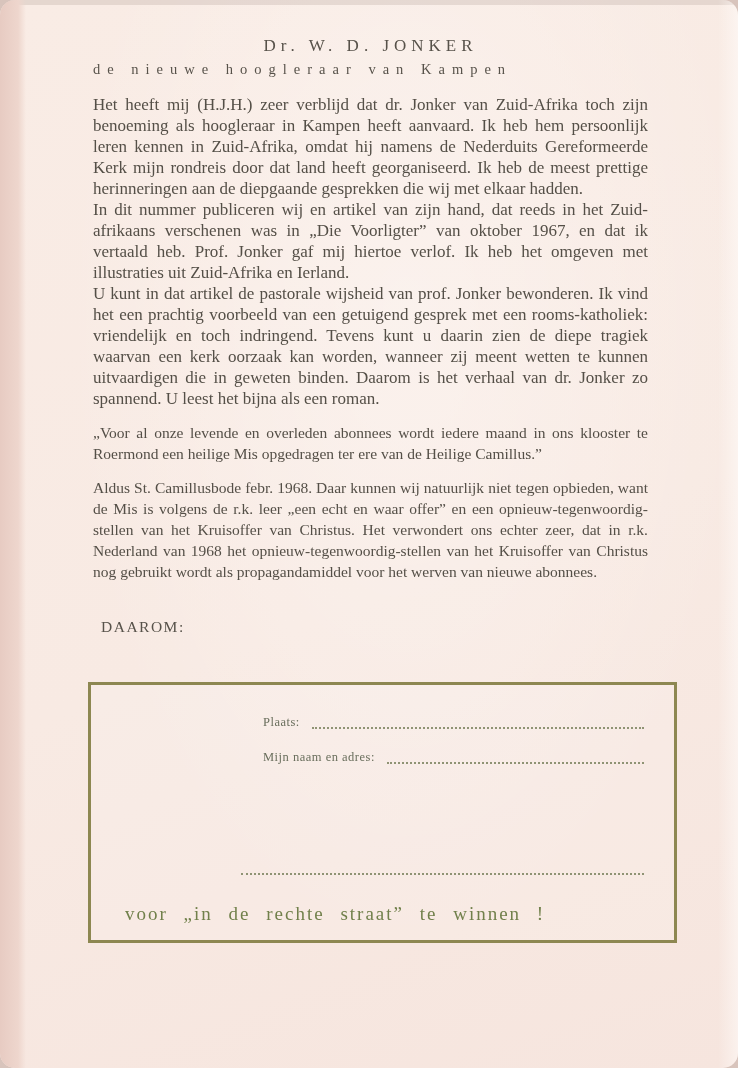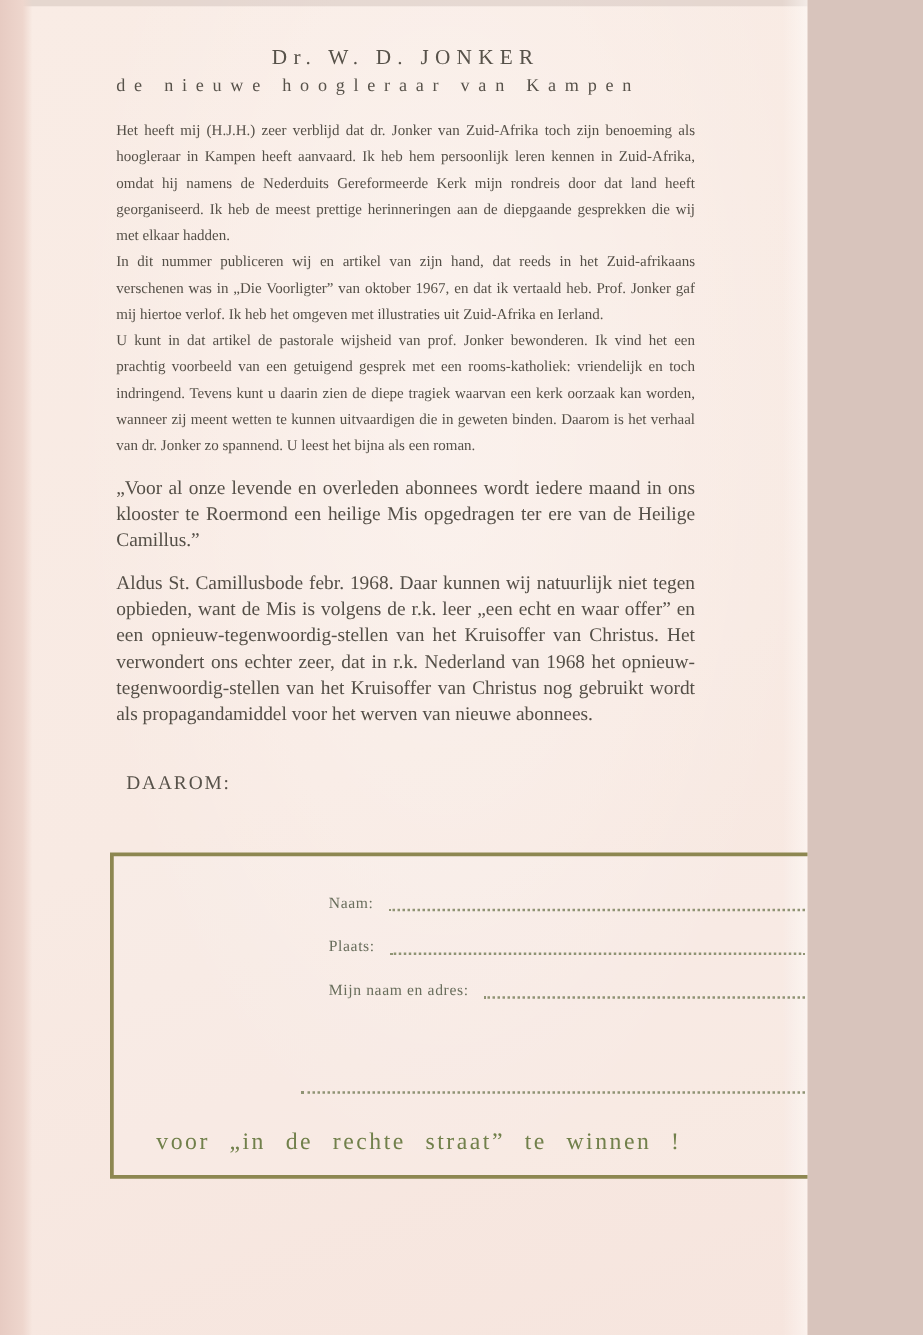--- a/index.html
+++ b/index.html
@@ -1,43 +1,44 @@
 <!DOCTYPE html>
 <html><head>
 <meta charset="utf-8">
 <style>
   html,body { margin:0; padding:0; }
   body { background:#d8c4bc; font-family:"Liberation Serif","DejaVu Serif",serif; }
 
   .scan {
-    position:relative; width:646px; height:1068px; overflow:hidden;
+    position:relative; width:738px; height:1068px; overflow:hidden;
     background:
       radial-gradient(ellipse at 55% 30%, rgba(255,255,255,0.35), rgba(255,255,255,0) 60%),
       linear-gradient(160deg, #f9ece5 0%, #f8eae3 55%, #f6e5de 100%);
+    border-radius: 15px;
   }
   
   .edge-left  { position:absolute; left:0; top:0; bottom:0; width:26px;
                 background:linear-gradient(90deg,#e7cbc2 0%, #eed6cd 70%, rgba(238,214,205,0) 100%); }
   .edge-right { position:absolute; right:0; top:0; bottom:0; width:20px;
                 background:linear-gradient(90deg, rgba(255,255,255,0) 0%, rgba(255,252,250,0.55) 100%); }
   .edge-top   { position:absolute; left:0; top:0; right:0; height:5px; background:rgba(170,150,145,0.25); }
 
   .content { position:relative; padding:36px 90px 0 93px; color:#544f47; }
 
   .art-title {
     margin:0; text-align:center; font-weight:normal;
     font-size:17px; letter-spacing:5px; color:#57524a; white-space:nowrap;
   }
   .art-subtitle {
     margin:5px 0 12px 0; text-align:left; font-weight:normal;
     font-size:14.5px; letter-spacing:7px; color:#57524a; white-space:nowrap;
   }
 
   .body-text { margin-top:16px; }
-  .body-text p { margin:0; font-size:12px; line-height:21px; text-align:justify; }
+  .body-text p { margin:0; font-size:17px; line-height:21px; text-align:justify; }
 
   .section-title {
     margin:25px 0 0 0; text-align:center; font-weight:normal;
     font-size:15px; letter-spacing:5px; color:#57524a;
   }
 
   .quote { margin:13px 0 0 0; font-size:15.5px; line-height:21px; text-align:justify; }
   .para2 { margin:13px 0 0 0; font-size:15.5px; line-height:21px; text-align:justify; }
 
   .daarom { margin:36px 0 0 8px; font-size:15.5px; letter-spacing:1.5px; color:#57524a; }
@@ -89,24 +90,20 @@
 
     <p class="para2">Aldus St. Camillusbode febr. 1968. Daar kunnen wij natuurlijk niet tegen opbieden, want de Mis is volgens de r.k. leer „een echt en waar offer” en een opnieuw-tegenwoordig-stellen van het Kruisoffer van Christus. Het verwondert ons echter zeer, dat in r.k. Nederland van 1968 het opnieuw-tegenwoordig-stellen van het Kruisoffer van Christus nog gebruikt wordt als propagandamiddel voor het werven van nieuwe abonnees.</p>
 
     <div class="daarom">DAAROM:</div>
 
     <div class="coupon">
 
 
       <div class="fields-col">
         <div class="field-row">
-          <span class="field-label">Naam:</span>
-          <span class="dotline"></span>
-        </div>
-        <div class="field-row">
           <span class="field-label">Plaats:</span>
           <span class="dotline"></span>
         </div>
         <div class="field-row">
           <span class="field-label">Mijn naam en adres:</span>
           <span class="dotline"></span>
         </div>
       </div>
 
       <div class="extra-line"></div>

